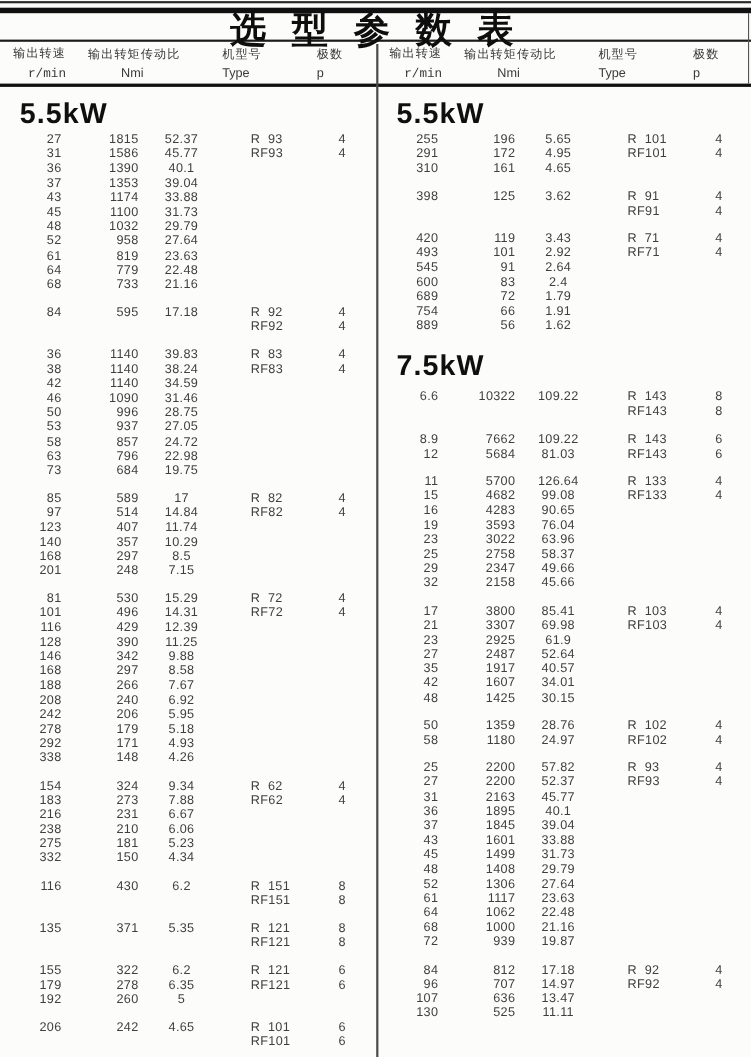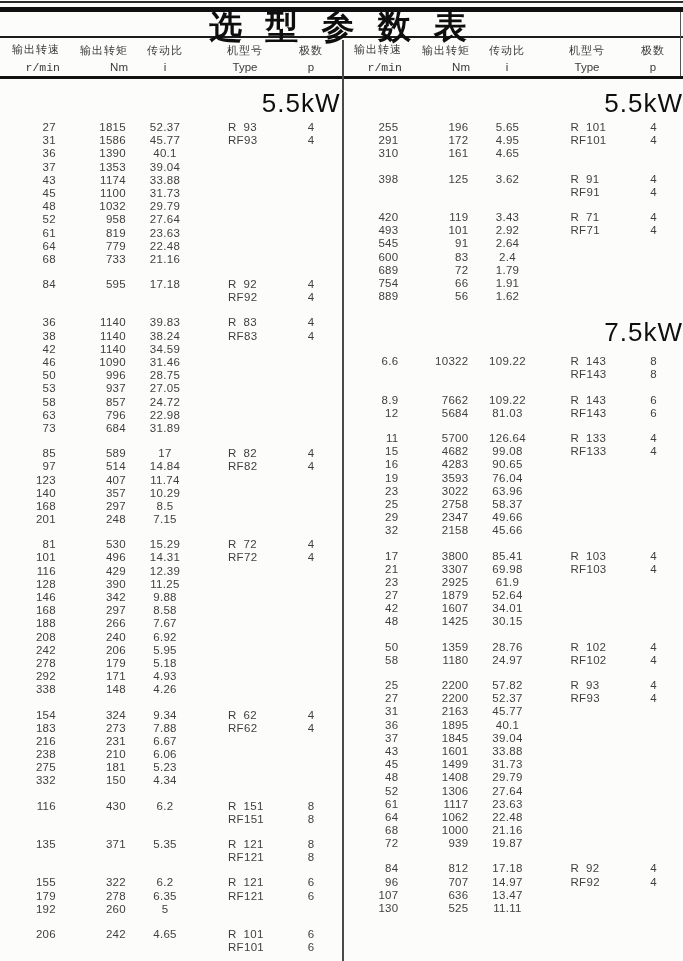--- a/index.html
+++ b/index.html
@@ -12,35 +12,35 @@
   .topbar    { position:absolute; top:7px;  left:0; width:683px; height:5px; background:#101010; }
   .title-rule{ position:absolute; top:36px; left:0; width:683px; height:2px; background:#1c1c1c; }
   .page-title{
     position:absolute; top:5px; left:0; width:683px; text-align:center;
     font-size:33px; font-weight:bold; color:#0e0e0e; letter-spacing:7px;
     white-space:pre;
   }
   .hdr { position:absolute; top:43px; left:0; width:683px; display:flex; }
   .half-hdr { width:341px; display:flex; padding-left:10px; box-sizing:border-box; }
   .half-hdr + .half-hdr { margin-left:1px; }
-  .hcell { text-align:center; }
+  .hcell { }
   .hcell .zh { font-size:11px; color:#3a3a3a; line-height:15px; letter-spacing:1px; }
   .hcell .en { font-size:11.5px; color:#3a3a3a; line-height:15px; margin-top:2px; }
   .hcell.c0, .hcell.c1 { text-align:right; }
   .header-rule { position:absolute; top:76px; left:0; width:683px; height:3px; background:#111; }
   .divider-v { position:absolute; left:342px; top:40px; width:2px; height:921px; background:#4a4a4a; }
   .edge-right-v { position:absolute; left:680px; top:12px; width:1px; height:64px; background:#555; }
 
   .content { position:absolute; top:80px; left:0; width:683px; display:flex; }
   .half { width:341px; box-sizing:border-box; }
   .half + .half { margin-left:2px; }
 
   .power-title {
-    font-size:26px; font-weight:normal; color:#0f0f0f;
-    margin:8px 0 3px 18px; letter-spacing:1px; line-height:30px;text-align:right;
+    font-size:26px; font-weight:bold; color:#0f0f0f;
+    margin:8px 0 3px 18px; letter-spacing:1px; line-height:30px;
   }
   .section + .section .power-title { margin-top:14px; margin-bottom:8px; }
 
   .group { margin-bottom:12px; }
   .row { display:flex; height:13.2px; line-height:13.2px; font-size:11.5px; padding-left:10px; }
   .cell { box-sizing:border-box; letter-spacing:0.3px; }
   .cell.c0 { width:50px; text-align:right; padding-right:4px; }
   .cell.c1 { width:68px; text-align:right; padding-right:2px; }
   .cell.c2 { width:74px; text-align:center; }
   .cell.c3 { width:86px; text-align:left; padding-left:26px; white-space:pre; }
@@ -261,21 +261,21 @@
             <div class="row">
               <div class="cell c0">63</div>
               <div class="cell c1">796</div>
               <div class="cell c2">22.98</div>
               <div class="cell c3"></div>
               <div class="cell c4"></div>
             </div>
             <div class="row">
               <div class="cell c0">73</div>
               <div class="cell c1">684</div>
-              <div class="cell c2">31.89</div>
+              <div class="cell c2">19.75</div>
               <div class="cell c3"></div>
               <div class="cell c4"></div>
             </div>
           </div>
           <div class="group">
             <div class="row">
               <div class="cell c0">85</div>
               <div class="cell c1">589</div>
               <div class="cell c2">17</div>
               <div class="cell c3">R  82</div>
@@ -723,22 +723,29 @@
             </div>
             <div class="row">
               <div class="cell c0">23</div>
               <div class="cell c1">2925</div>
               <div class="cell c2">61.9</div>
               <div class="cell c3"></div>
               <div class="cell c4"></div>
             </div>
             <div class="row">
               <div class="cell c0">27</div>
-              <div class="cell c1">1879</div>
+              <div class="cell c1">2487</div>
               <div class="cell c2">52.64</div>
+              <div class="cell c3"></div>
+              <div class="cell c4"></div>
+            </div>
+            <div class="row">
+              <div class="cell c0">35</div>
+              <div class="cell c1">1917</div>
+              <div class="cell c2">40.57</div>
               <div class="cell c3"></div>
               <div class="cell c4"></div>
             </div>
             <div class="row">
               <div class="cell c0">42</div>
               <div class="cell c1">1607</div>
               <div class="cell c2">34.01</div>
               <div class="cell c3"></div>
               <div class="cell c4"></div>
             </div>

